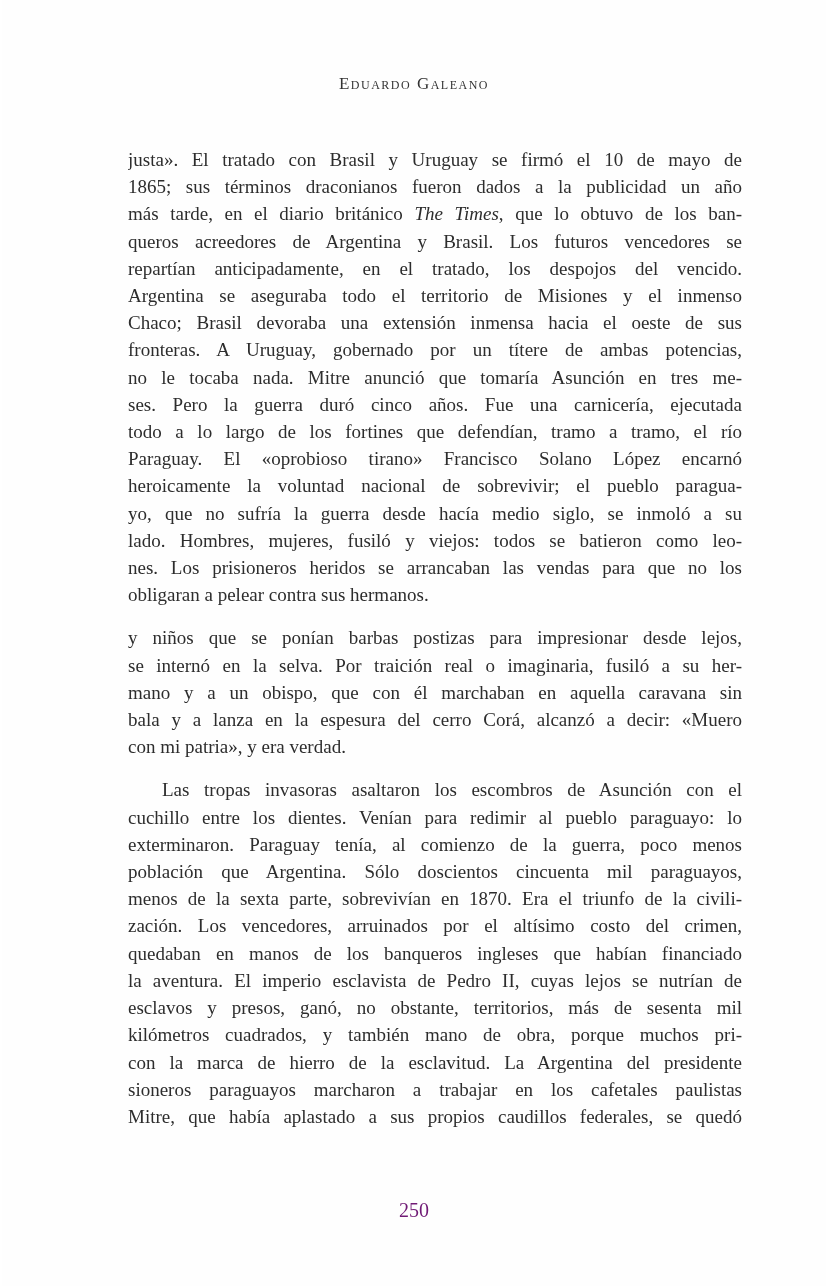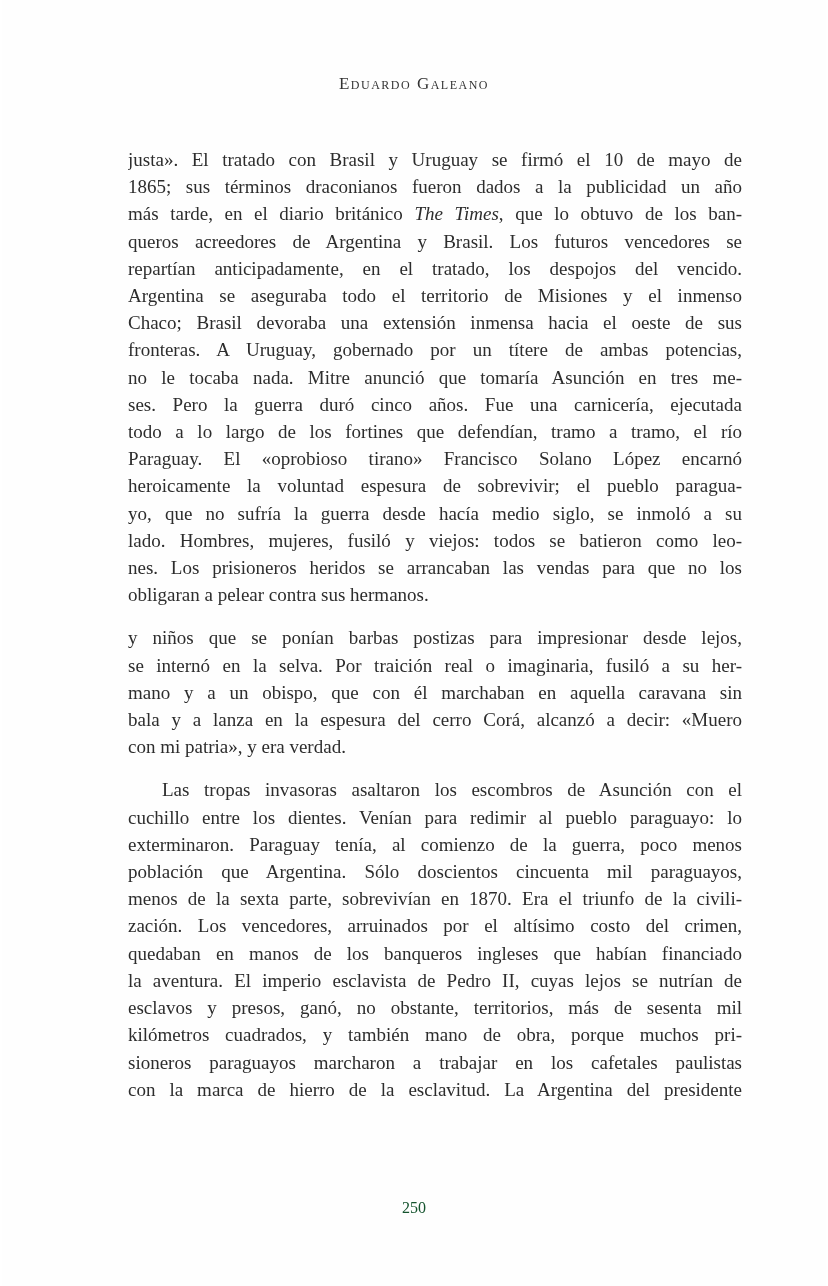--- a/index.html
+++ b/index.html
@@ -46,22 +46,22 @@
   }
   .line.flush { text-align-last: left; }
   .line.indent { text-indent: 34px; }
   .line i { font-style: italic; }
   .page-number {
     position: absolute;
     top: 1199px;
     left: 0;
     right: 0;
     text-align: center;
-    font-size: 16px;
-    color: #14532d;
+    font-size: 20px;
+    color: #701a75;
   }
 </style>
 </head>
 <body>
 
 <div class="page">
   <div class="running-header">Eduardo Galeano</div>
 
   <div class="body-text">
       <div class="paragraph">
@@ -70,21 +70,21 @@
         <div class="line"><span>más tarde, en el diario británico </span><i>The Times</i><span>, que lo obtuvo de los ban-</span></div>
         <div class="line"><span>queros acreedores de Argentina y Brasil. Los futuros vencedores se</span></div>
         <div class="line"><span>repartían anticipadamente, en el tratado, los despojos del vencido.</span></div>
         <div class="line"><span>Argentina se aseguraba todo el territorio de Misiones y el inmenso</span></div>
         <div class="line"><span>Chaco; Brasil devoraba una extensión inmensa hacia el oeste de sus</span></div>
         <div class="line"><span>fronteras. A Uruguay, gobernado por un títere de ambas potencias,</span></div>
         <div class="line"><span>no le tocaba nada. Mitre anunció que tomaría Asunción en tres me-</span></div>
         <div class="line"><span>ses. Pero la guerra duró cinco años. Fue una carnicería, ejecutada</span></div>
         <div class="line"><span>todo a lo largo de los fortines que defendían, tramo a tramo, el río</span></div>
         <div class="line"><span>Paraguay. El «oprobioso tirano» Francisco Solano López encarnó</span></div>
-        <div class="line"><span>heroicamente la voluntad espesura de sobrevivir; el pueblo paragua-</span></div>
+        <div class="line"><span>heroicamente la voluntad nacional de sobrevivir; el pueblo paragua-</span></div>
         <div class="line"><span>yo, que no sufría la guerra desde hacía medio siglo, se inmoló a su</span></div>
         <div class="line"><span>lado. Hombres, mujeres, fusiló y viejos: todos se batieron como leo-</span></div>
         <div class="line"><span>nes. Los prisioneros heridos se arrancaban las vendas para que no los</span></div>
         <div class="line flush"><span>obligaran a pelear contra sus hermanos.</span></div>
       </div>
       <div class="paragraph">
         <div class="line"><span>y niños que se ponían barbas postizas para impresionar desde lejos,</span></div>
         <div class="line"><span>se internó en la selva. Por traición real o imaginaria, fusiló a su her-</span></div>
         <div class="line"><span>mano y a un obispo, que con él marchaban en aquella caravana sin</span></div>
         <div class="line"><span>bala y a lanza en la espesura del cerro Corá, alcanzó a decir: «Muero</span></div>
@@ -94,19 +94,20 @@
         <div class="line indent"><span>Las tropas invasoras asaltaron los escombros de Asunción con el</span></div>
         <div class="line"><span>cuchillo entre los dientes. Venían para redimir al pueblo paraguayo: lo</span></div>
         <div class="line"><span>exterminaron. Paraguay tenía, al comienzo de la guerra, poco menos</span></div>
         <div class="line"><span>población que Argentina. Sólo doscientos cincuenta mil paraguayos,</span></div>
         <div class="line"><span>menos de la sexta parte, sobrevivían en 1870. Era el triunfo de la civili-</span></div>
         <div class="line"><span>zación. Los vencedores, arruinados por el altísimo costo del crimen,</span></div>
         <div class="line"><span>quedaban en manos de los banqueros ingleses que habían financiado</span></div>
         <div class="line"><span>la aventura. El imperio esclavista de Pedro II, cuyas lejos se nutrían de</span></div>
         <div class="line"><span>esclavos y presos, ganó, no obstante, territorios, más de sesenta mil</span></div>
         <div class="line"><span>kilómetros cuadrados, y también mano de obra, porque muchos pri-</span></div>
+        <div class="line"><span>con la marca de hierro de la esclavitud. La Argentina del presidente</span></div>
         <div class="line"><span>sioneros paraguayos marcharon a trabajar en los cafetales paulistas</span></div>
-        <div class="line"><span>con la marca de hierro de la esclavitud. La Argentina del presidente</span></div>
+        <div class="line"><span>Mitre, que había aplastado a sus propios caudillos federales, se quedó</span></div>
       </div>
     </div>
 
   <div class="page-number">250</div>
 </div>
 
 </body></html>

